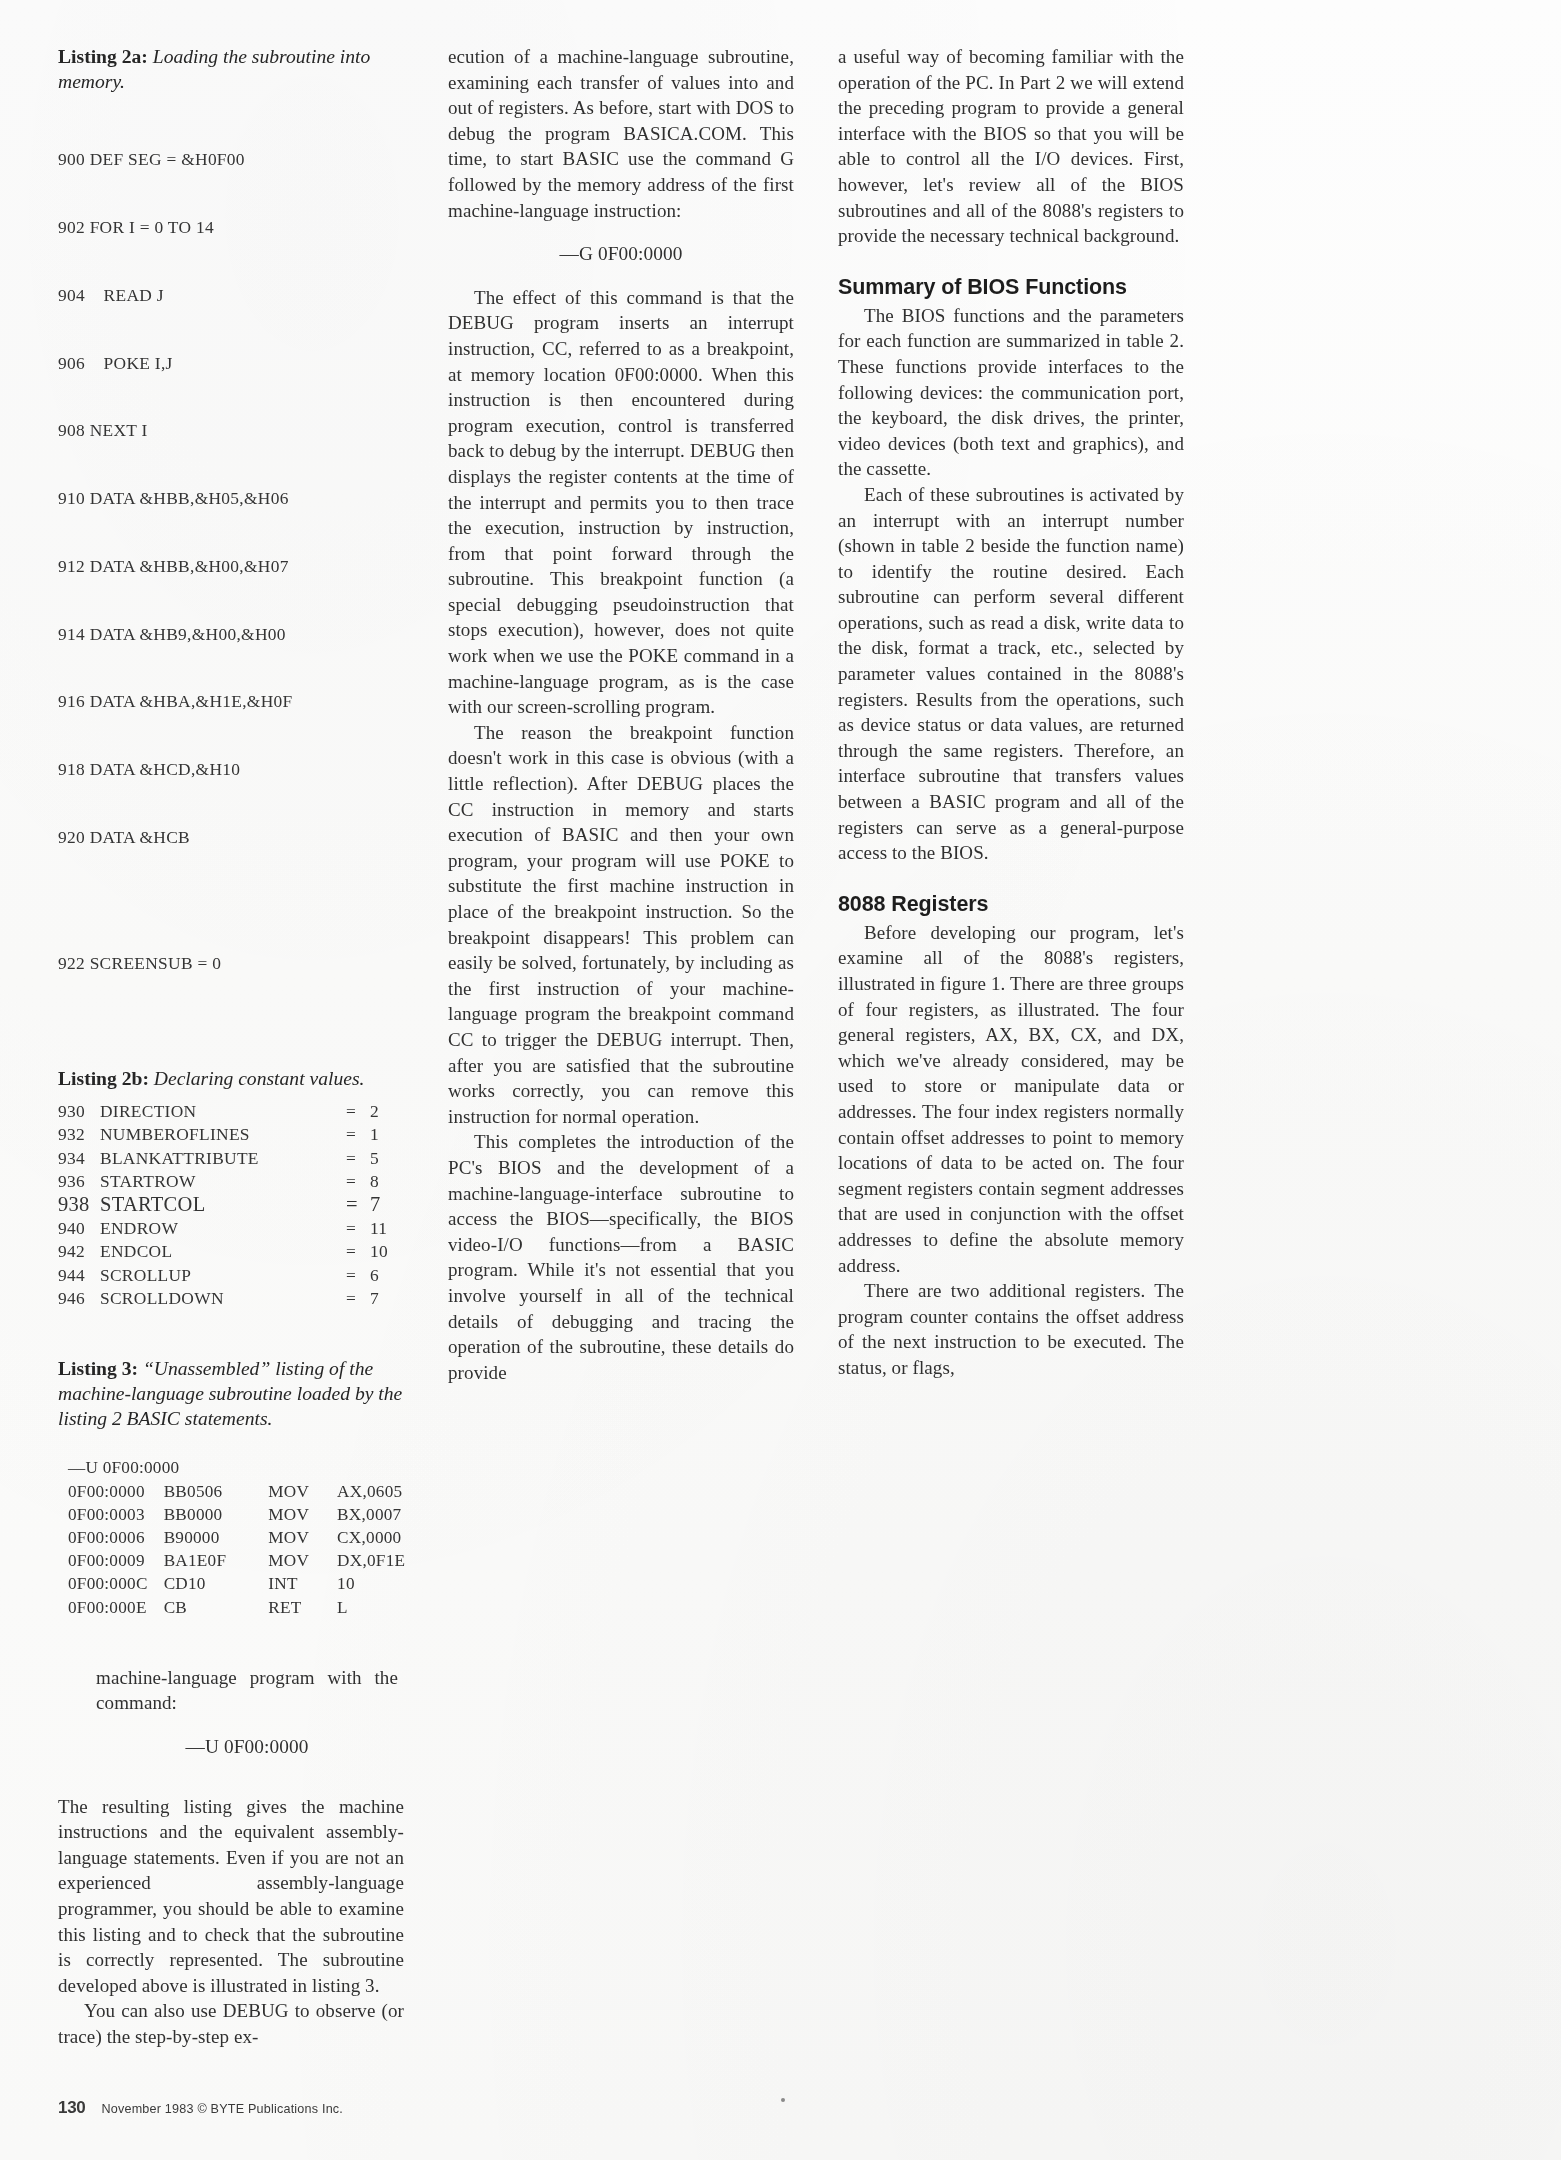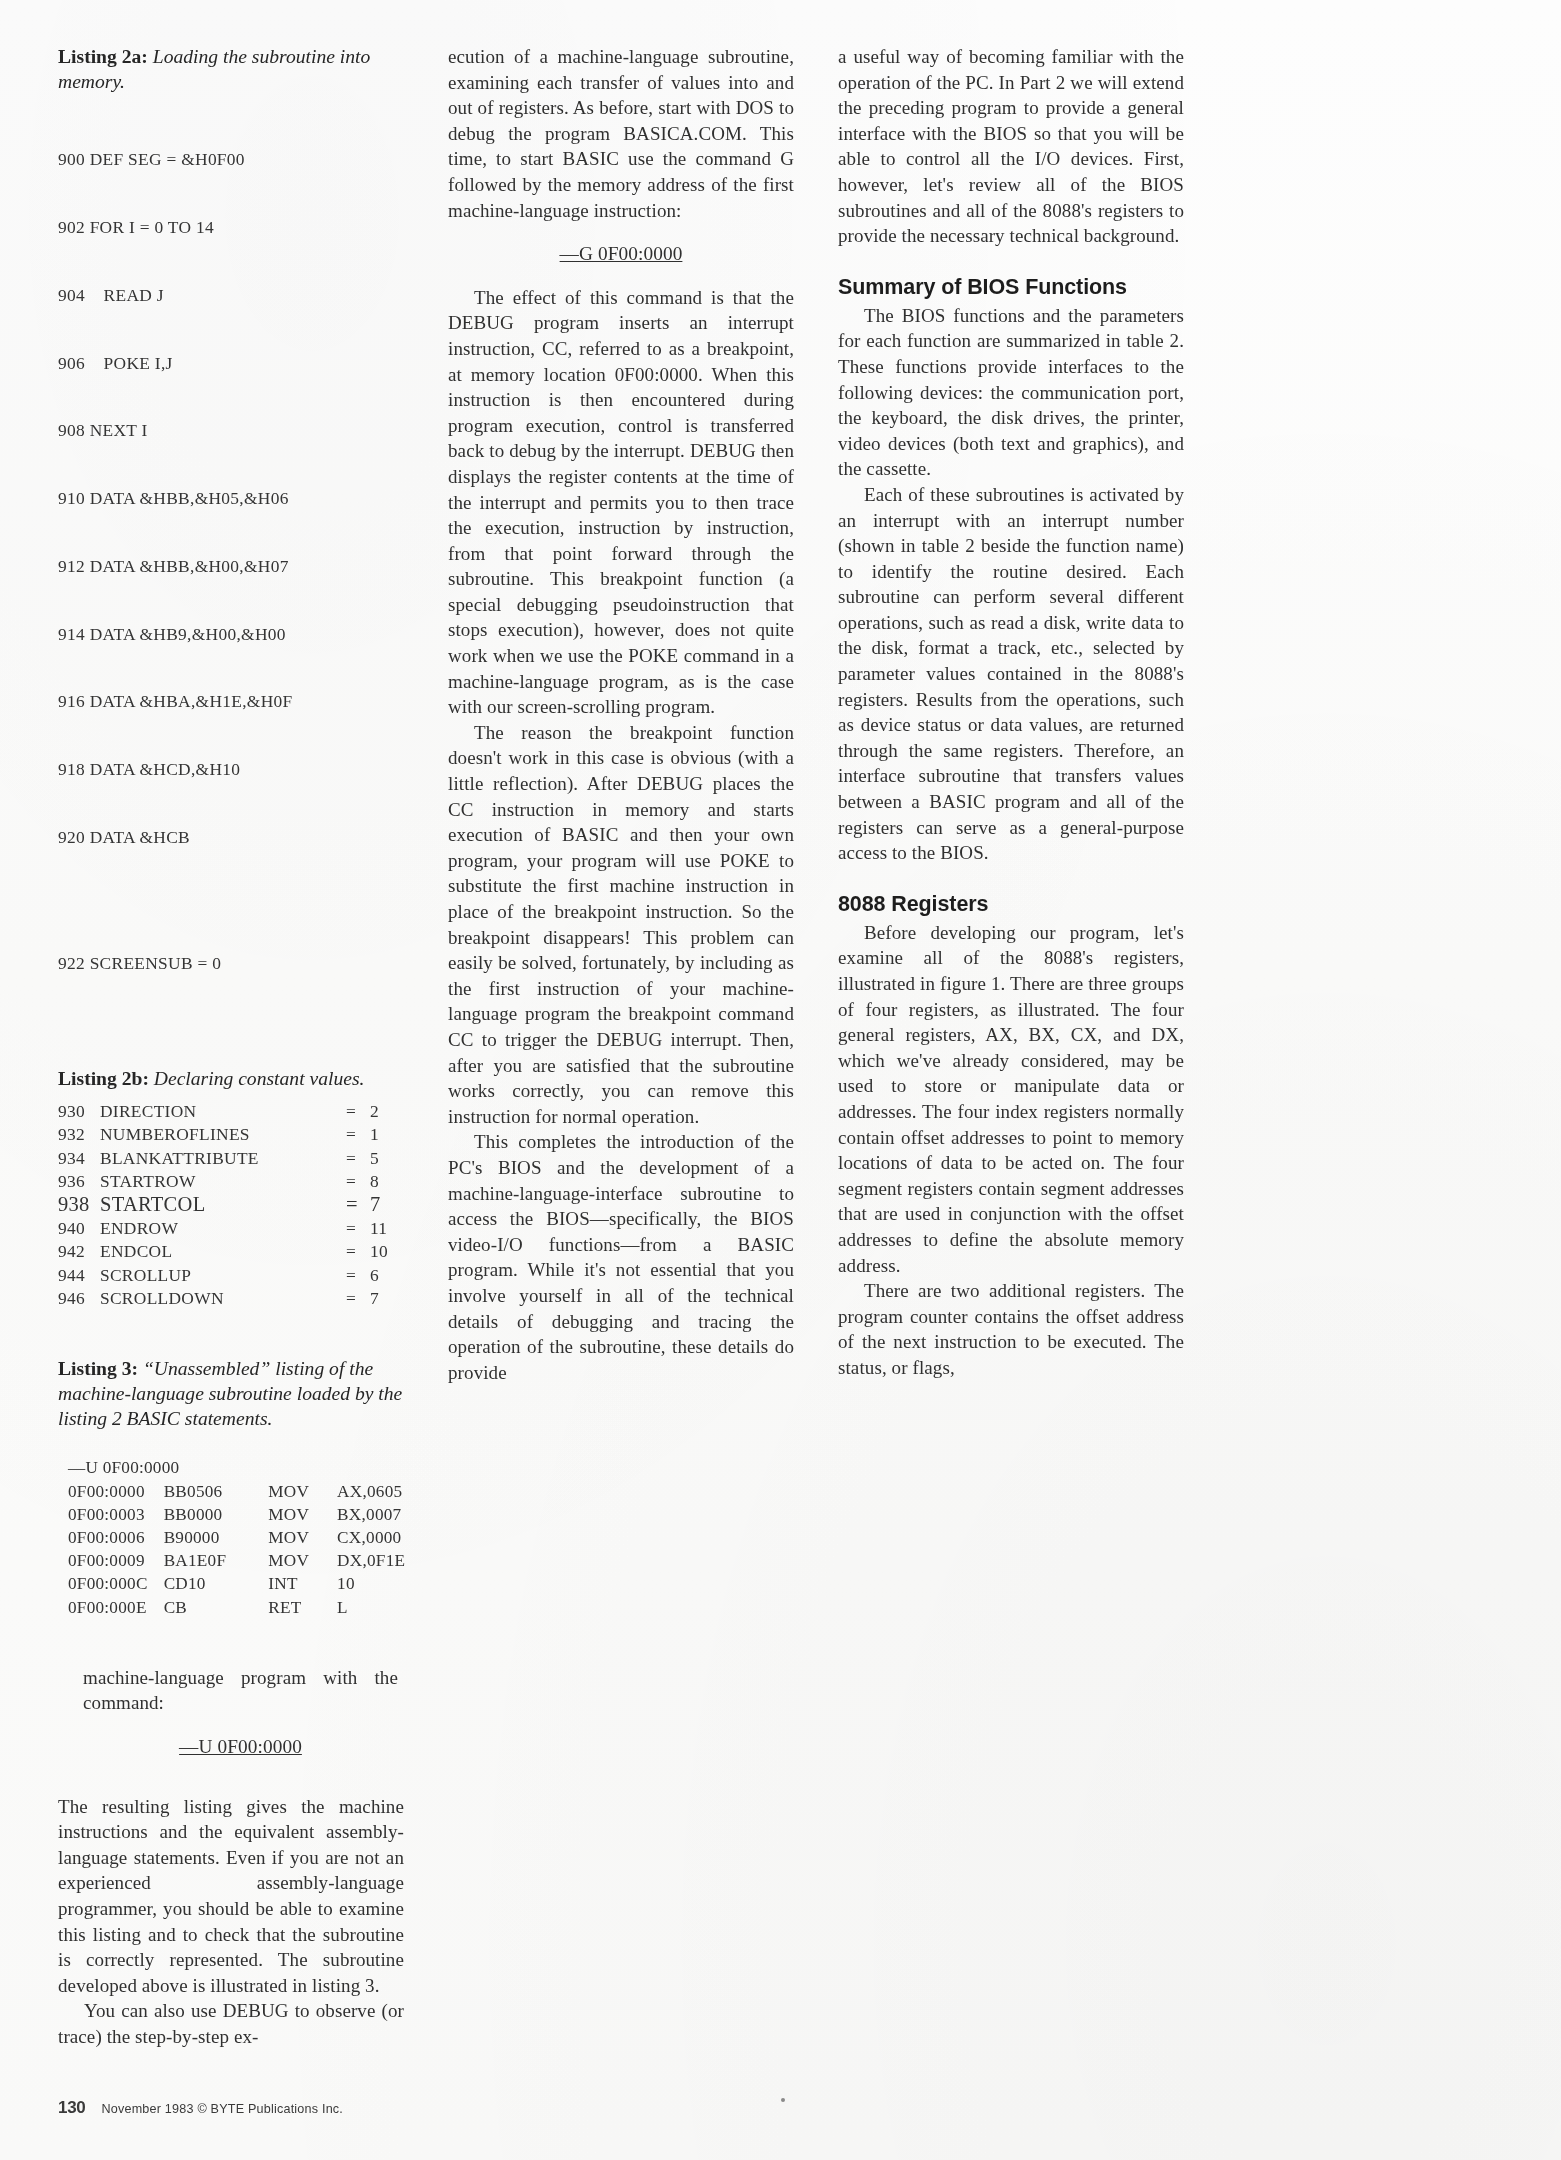--- a/index.html
+++ b/index.html
@@ -44,21 +44,20 @@
     color:#303030;
     letter-spacing:0.1px;
     filter:blur(0.22px);
   }
   p.body.noindent{text-indent:0;}
   p.center{
     text-align:center;
     text-indent:0;
     margin:18px 0 18px 0;
     font-size:19.3px;
-    text-decoration:underline;
   }
   
   h2.sec{
     margin:26px 0 3px 0;
     font-family:"Liberation Sans", sans-serif;
     font-size:21.5px;
     font-weight:bold;
     color:#1d1d1d;
     letter-spacing:-0.1px;
     filter:blur(0.2px);
@@ -124,21 +123,21 @@
     font-family:"Liberation Serif", serif;
     font-size:17.2px;line-height:23.2px;color:#343434;
     margin-left:10px;white-space:pre;letter-spacing:0.25px;
     filter:blur(0.3px);
   }
   .blk{margin-bottom:0;}
   .sp-lg{height:46px;}
   .sp-sm{height:16px;}
   
   .inset{
-    margin-left:25px;
+    margin-left:38px;
     margin-right:6px;
   }
   
   .footer{
     position:absolute;
     left:58px;
     bottom:42px;
     font-family:"Liberation Sans", sans-serif;
     font-size:13.5px;
     color:#3a3a3a;

